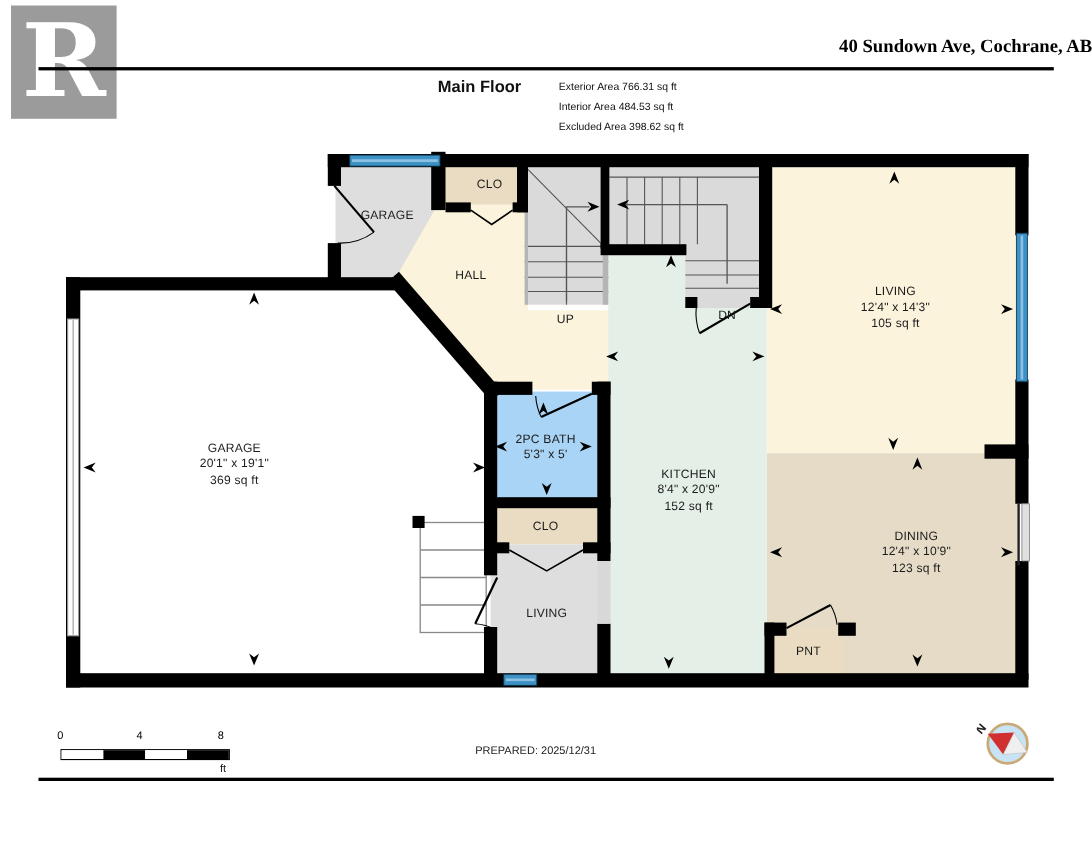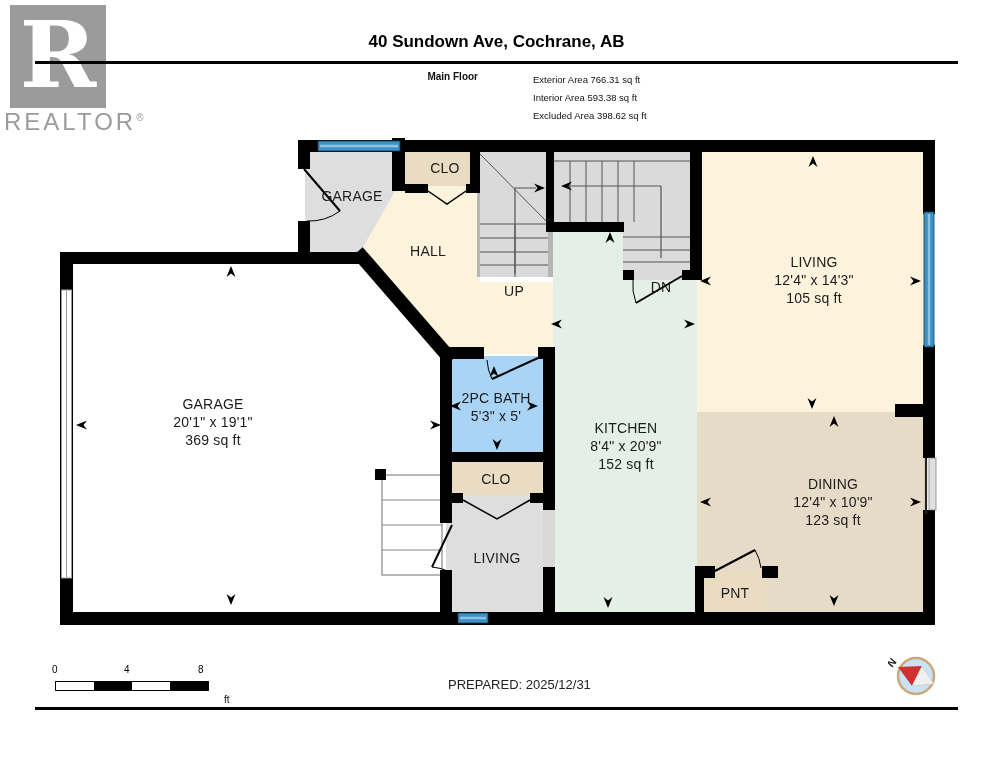--- a/index.html
+++ b/index.html
@@ -12,62 +12,61 @@
   .logo-r{font-family:"DejaVu Serif",serif;font-weight:bold;font-size:92px;line-height:1;
           color:#ffffff;transform:translateY(-2px);}
   .logo-word{position:absolute;left:4px;top:108px;font-size:24px;letter-spacing:3px;
              color:#9B9B9B;font-weight:400;}
   .logo-reg{font-size:10px;vertical-align:super;letter-spacing:0;}
 
   .hline{position:absolute;left:35px;width:923px;height:3px;background:#000;}
   .header-hline{top:61px;}
   .footer-hline{top:707px;}
 
-  .title{position:absolute;left:0;right:0;top:32px;text-align:center;
-         font-size:17px;font-weight:bold;color:#000;}
-
-  .stats-label{position:absolute;left:398px;top:71px;width:80px;text-align:right;
-               font-size:10px;font-weight:bold;}
-  .stats-lines{position:absolute;left:533px;top:71px;font-size:9.5px;line-height:18px;}
+  .title{position:absolute;left:0;right:0;top:32px;text-align:right;
+         font-size:17px;font-weight:bold;color:#000;font-family:Liberation Serif, serif;}
+
+  .stats-label{position:absolute;left:398px;top:71px;width:80px;
+               font-size:15px;font-weight:bold;}
+  .stats-lines{position:absolute;left:508px;top:71px;font-size:9.5px;line-height:18px;}
 
   .plan{position:absolute;left:0;top:0;}
 
   .rlabel{position:absolute;transform:translate(-50%,-50%);text-align:center;
-          font-size:14px;line-height:1.3;color:#1c1c1c;letter-spacing:0.2px;white-space:nowrap;}
+          font-size:11px;line-height:1.3;color:#1c1c1c;letter-spacing:0.2px;white-space:nowrap;}
 
   
   .tick{position:absolute;font-size:10px;color:#000;}
   .sbar{position:absolute;left:55px;top:681px;width:152px;height:8px;border:1px solid #000;
         display:flex;}
   .sbar div{width:38px;height:8px;}
   .sb-w{background:#fff;} .sb-b{background:#000;}
-  .sb-unit{position:absolute;left:224px;top:680px;font-size:10px;margin-top:14px;}
-
-  .prepared{position:absolute;left:448px;top:677px;font-size:13px;color:#222;}
+  .sb-unit{position:absolute;left:200px;top:680px;font-size:10px;margin-top:14px;}
+
+  .prepared{position:absolute;left:432px;top:677px;font-size:10px;color:#222;}
 
   .compass{position:absolute;left:888px;top:648px;}
 
   .footer-text{position:absolute;left:22px;top:714px;font-size:8.8px;color:#111;}
 </style>
 </head>
 <body>
 
 <div class="page">
 
   <div class="logo-box">
     <span class="logo-r">R</span>
   </div>
-  <div class="logo-word"><span>REALTOR</span><span class="logo-reg">®</span></div>
 
   <div class="title">40 Sundown Ave, Cochrane, AB</div>
   <div class="hline header-hline"></div>
   <div class="stats-label">Main Floor</div>
   <div class="stats-lines">
     <div>Exterior Area 766.31 sq ft</div>
-    <div>Interior Area 593.38 sq ft</div>
+    <div>Interior Area 484.53 sq ft</div>
     <div>Excluded Area 398.62 sq ft</div>
   </div>
 
   <svg class="plan" width="993" height="768" viewBox="0 0 993 768">
 
     <g>
       <polygon points="305,145 400,145 400,192 362,258 305,258" fill="#DEDEDE"></polygon>
       <polygon points="398,186 480,186 480,282 558,282 558,354 447,354 360,252" fill="#FBF3DC"></polygon>
       <rect x="400" y="145" width="72" height="41" fill="#EADCC2"></rect>
       <rect x="477" y="150" width="76" height="127" fill="#DADADA"></rect>

